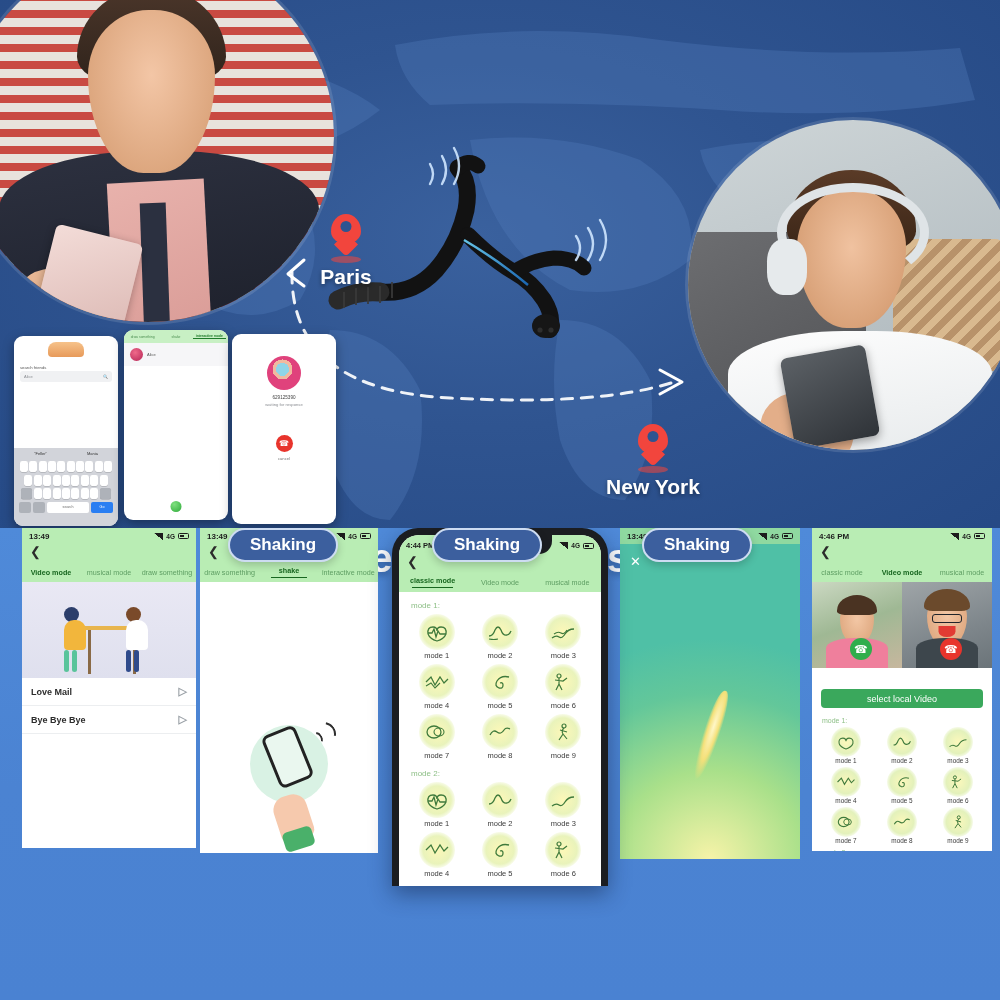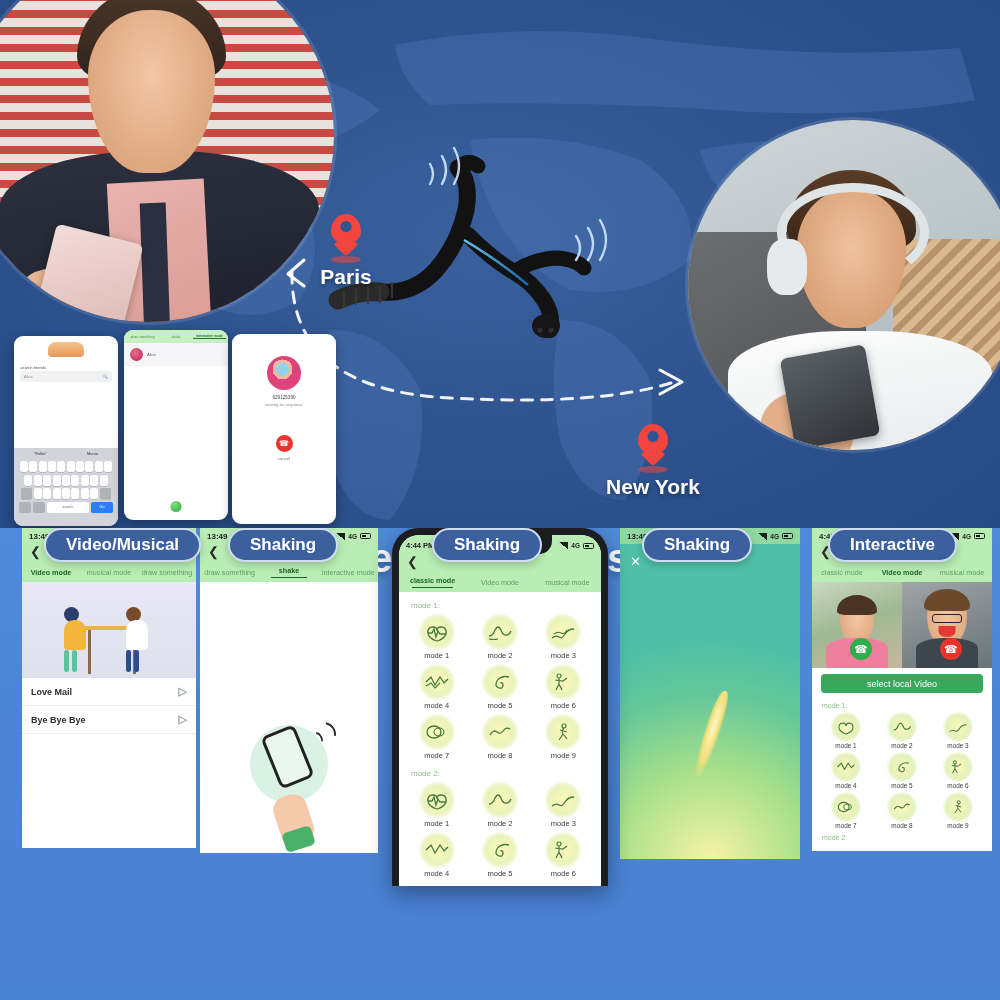--- a/index.html
+++ b/index.html
@@ -352,21 +352,21 @@
     border:1.6px solid #20242a; border-radius:3px; }
   .f-mouth { position:absolute; left:50%; transform:translateX(-50%); top:30px; width:17px; height:11px;
     background:#e23b33; border-radius: 0 0 50% 50%; }
   .callbtn {
     position:absolute; bottom: 8px; width: 22px; height: 22px; border-radius:50%;
     display:flex; align-items:center; justify-content:center; color:#fff; font-size: 11px;
   }
   .cb-green { left: 42%; background:#2fae4c; }
   .cb-red { left: 42%; background:#e8342c; }
   .select-btn {
-    margin: 6px 9px 4px; height: 19px; border-radius: 4px; background:#3aa85c;
+    margin: 21px 9px 4px; height: 19px; border-radius: 4px; background:#3aa85c;
     color:#fff; font-size: 9px; display:flex; align-items:center; justify-content:center;text-align:right;
   }
   .mini-grid { display:grid; grid-template-columns: repeat(3,1fr); row-gap: 3px; padding: 0 6px; }
   .mini-ic { width: 30px; height: 30px; margin: 0 auto; border-radius:50%;
     background: radial-gradient(circle, #fcf8bb 0%, #e3f1bb 55%, rgba(227,241,187,0) 78%);
     display:flex; align-items:center; justify-content:center; }
   .mini-nm { font-size: 6.4px; color:#3b3b3b; text-align:center; }
   .msec { font-size: 7px; color:#8dbf86; padding: 5px 0 3px 10px; }
 </style>
 </head>
@@ -911,20 +911,18 @@
                 <circle cx="14" cy="4" r="2" fill="none" stroke="#3f7a3c" stroke-width="1.3"></circle>
                 <path d="M14 6 q-3 3-1 6 l-4 6 M13 12 l4 5 M10 8 l7 2" fill="none" stroke="#3f7a3c" stroke-width="1.3"></path>
               </svg>
             </div>
             <div class="mini-nm">mode 9</div>
           </div>
       </div>
       <div class="msec">mode 2:</div>
     </div>
 
-    <div class="badge" id="badge-video">Video/Musical</div>
     <div class="badge" id="badge-shake">Shaking</div>
     <div class="badge" id="badge-classic">Shaking</div>
     <div class="badge" id="badge-draw">Shaking</div>
-    <div class="badge" id="badge-inter">Interactive</div>
 
   </div>
 </div>
 
 </body></html>

